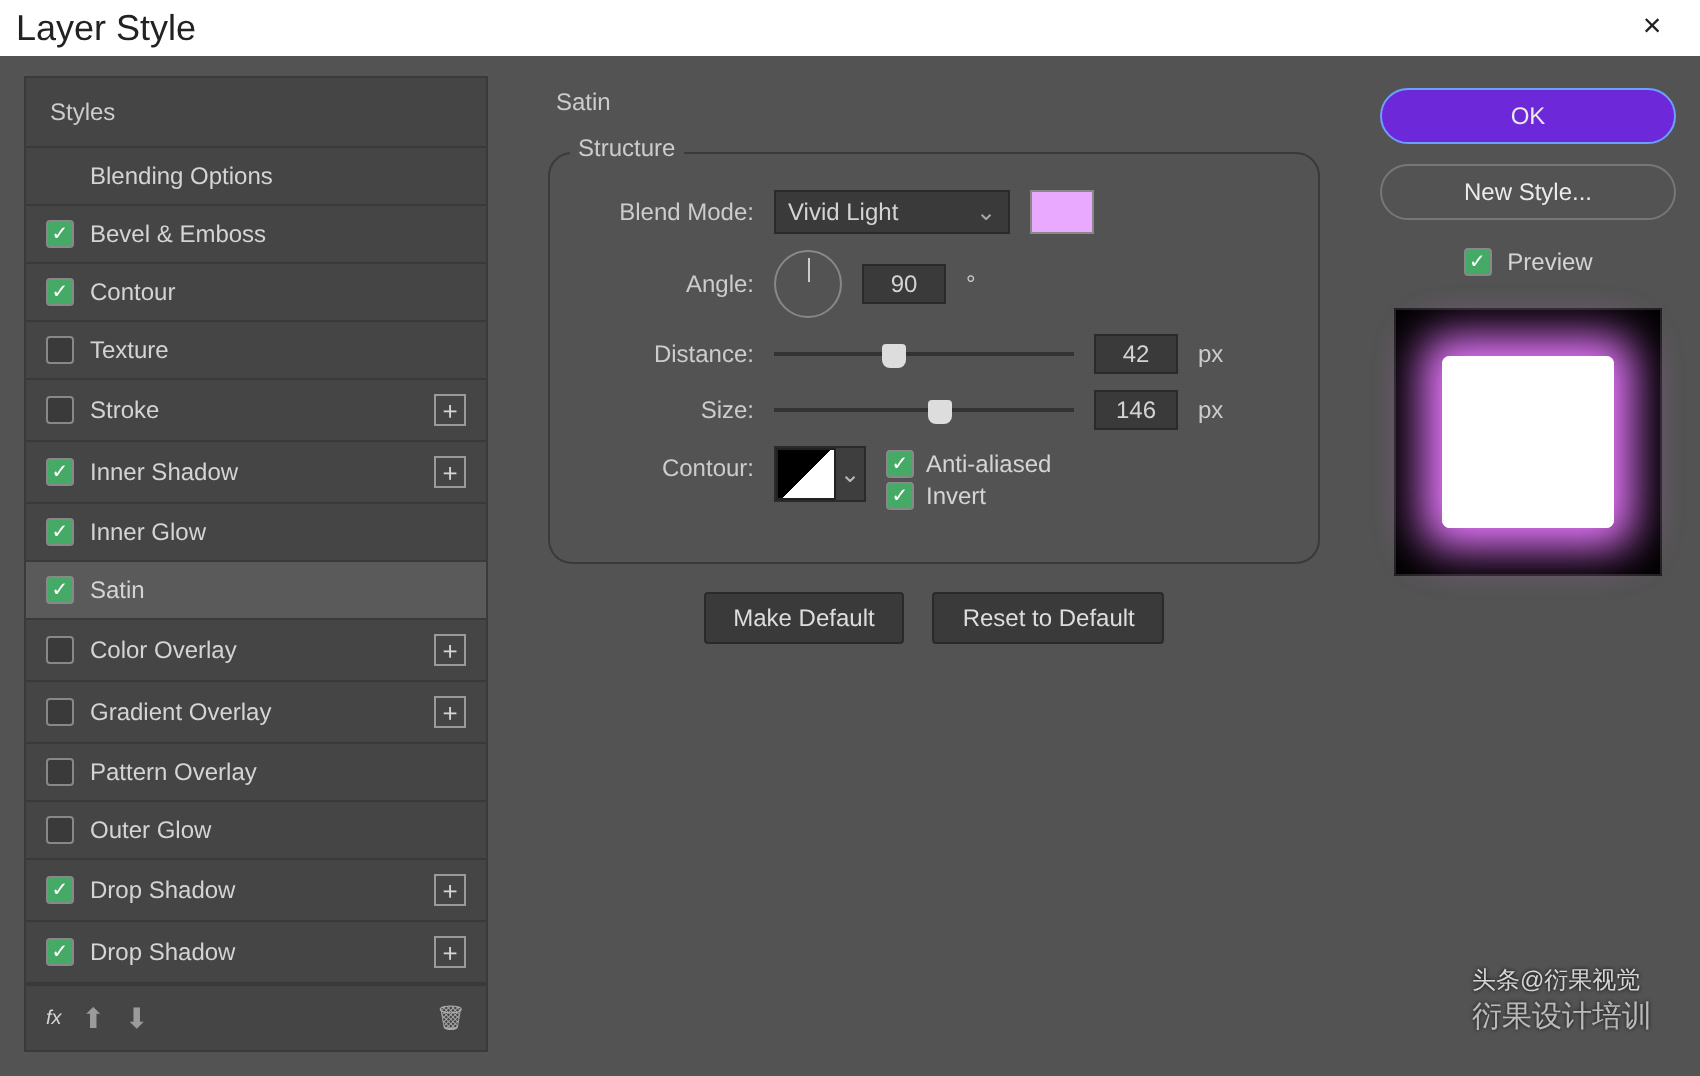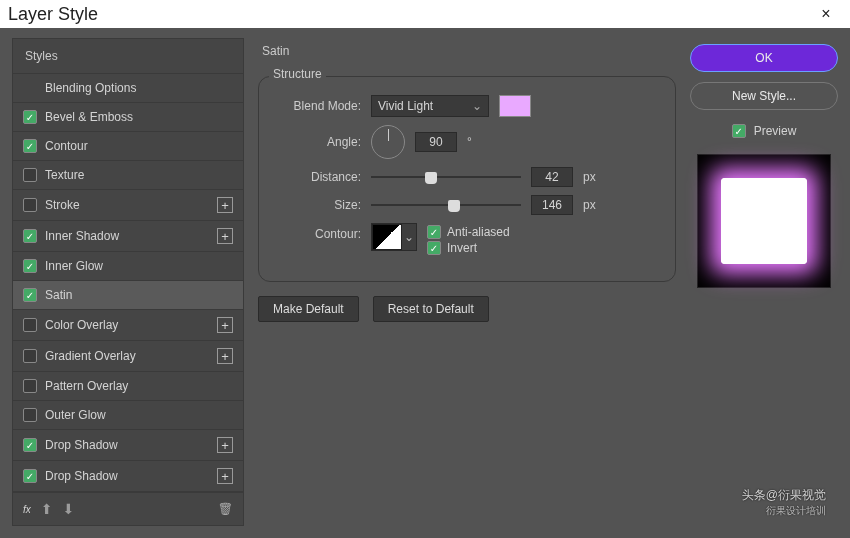--- a/index.html
+++ b/index.html
@@ -1,21 +1,21 @@
 <!DOCTYPE html>
 <html><head>
 <meta charset="utf-8">
 <style>
 *{box-sizing:border-box;margin:0;padding:0;font-family:"Segoe UI",Tahoma,sans-serif;font-size:12px;color:#d4d4d4;-webkit-user-select:none;user-select:none}
 body{background:#535353;width:850px;height:538px;overflow:hidden}
 .titlebar{background:#fff;height:28px;display:flex;align-items:center;padding:0 8px;color:#222}
 .titlebar .title{color:#222;font-size:18px}
 .titlebar .spacer{flex:1}
 .close-x{width:32px;text-align:center;color:#222;font-size:16px;line-height:28px}
-.dialog{display:flex;height:calc(100% - 28px);padding:10px 12px 12px 12px;gap:4px;background:#535353}
+.dialog{display:flex;height:calc(100% - 28px);padding:10px 12px 12px 12px;gap:20px;background:#535353}
 .sidebar{width:232px;display:flex;flex-direction:column;border:1px solid #3a3a3a;background:#454545}
 .side-head{padding:10px 12px;color:#ccc;border-bottom:1px solid #3a3a3a}
 .side-item{display:flex;align-items:center;padding:7px 10px;border-bottom:1px solid #3a3a3a;gap:8px;position:relative}
 .side-item.sub{padding-left:10px}
 .side-item.sel{background:#5a5a5a}
 .side-item .lbl{flex:1;white-space:nowrap}
 .plusbox{width:16px;height:16px;border:1px solid #9a9a9a;color:#d4d4d4;display:flex;align-items:center;justify-content:center;font-size:13px;line-height:1}
 .chk{width:14px;height:14px;border:1px solid #888;border-radius:2px;display:flex;align-items:center;justify-content:center;background:#3a3a3a}
 .chk.on{background:#4a6;color:#fff}
 .chk.on::after{content:"✓";font-size:10px;color:#fff}
@@ -37,30 +37,30 @@
 .select{width:118px;height:22px;background:#3a3a3a;border:1px solid #2a2a2a;display:flex;align-items:center;padding:0 6px;gap:6px}
 .select .caret{margin-left:auto;opacity:.7}
 .swatch{width:32px;height:22px;border:1px solid #888}
 .dial{width:34px;height:34px;border:1px solid #888;border-radius:50%;position:relative}
 .dial .needle{position:absolute;left:50%;top:3px;width:1px;height:12px;background:#ccc;transform-origin:bottom center}
 .contour-sw{width:30px;height:26px;background:linear-gradient(135deg,#000 0 50%,#fff 50% 100%);border:1px solid #222}
 .contour-wrap{display:flex;align-items:center;border:1px solid #2a2a2a}
 .contour-caret{width:14px;height:26px;background:#3a3a3a;display:flex;align-items:center;justify-content:center;opacity:.8}
 .chk-inline{display:flex;align-items:center;gap:6px;margin:2px 0}
 .btn{background:#3a3a3a;border:1px solid #2a2a2a;padding:5px 14px;border-radius:2px;color:#ddd}
-.btns-row{display:flex;gap:14px;margin-top:14px}
+.btns-row{display:flex;gap:14px;justify-content:center;margin-top:14px}
 .rightcol{width:148px;display:flex;flex-direction:column;align-items:stretch;gap:10px;padding-top:6px}
 .pill{border:1px solid #6aa0ff;border-radius:14px;height:28px;display:flex;align-items:center;justify-content:center;color:#eaeaea}
 .pill.primary{background:#6d28d9}
 .pill.secondary{border-color:#777}
 .preview-row{display:flex;align-items:center;justify-content:center;gap:8px;margin-top:4px}
 .preview-box{margin-top:6px;width:134px;height:134px;background:#000;border:1px solid #222;display:flex;align-items:center;justify-content:center;align-self:center}
 .glow{width:86px;height:86px;background:#fff;box-shadow:0 0 22px 10px #e878ff,inset 0 0 10px 4px #fff;border-radius:4px}
 .watermark{position:fixed;right:24px;bottom:20px;color:rgba(255,255,255,.6);font-size:14px;text-shadow:0 0 2px #000}
-.watermark .small{font-size:10px;opacity:.8;display:block;text-align:right}
+.watermark .small{font-size:15px;opacity:.8;display:block;text-align:right}
 </style>
 </head>
 <body>
 
 <div class="titlebar">
   <span class="title">Layer Style</span>
   <span class="spacer"></span>
   <span class="close-x">×</span>
 </div>
 

